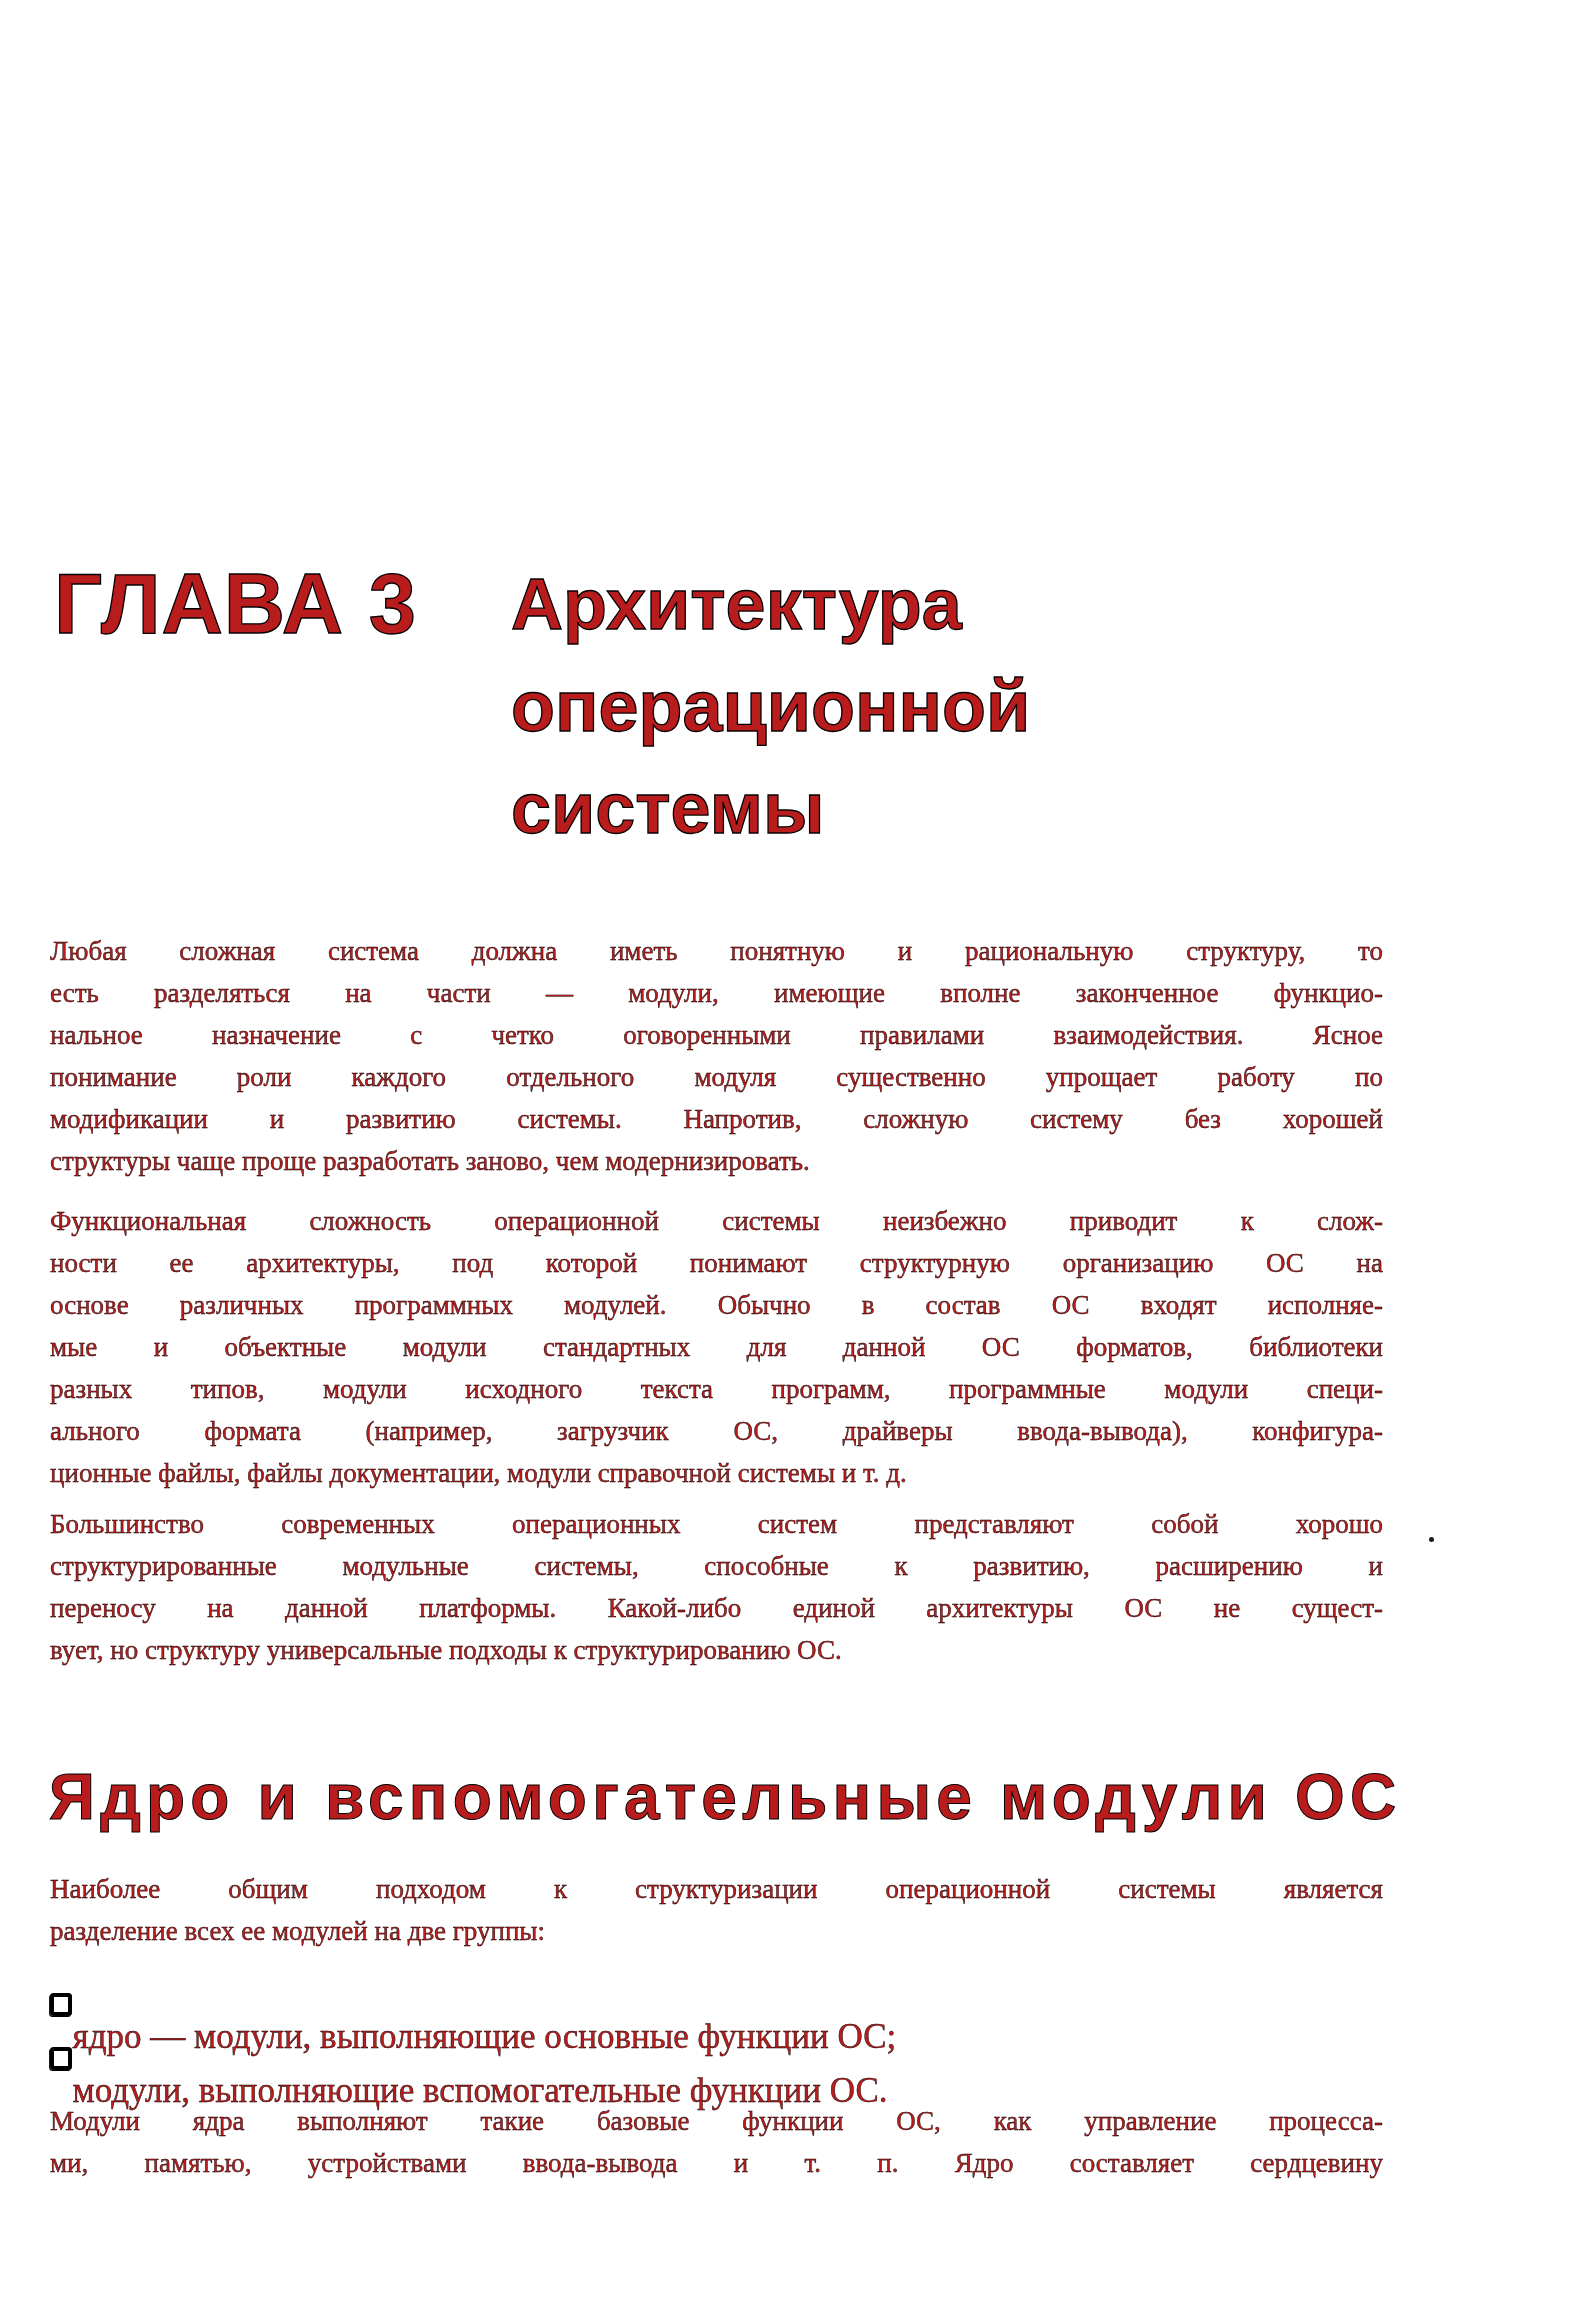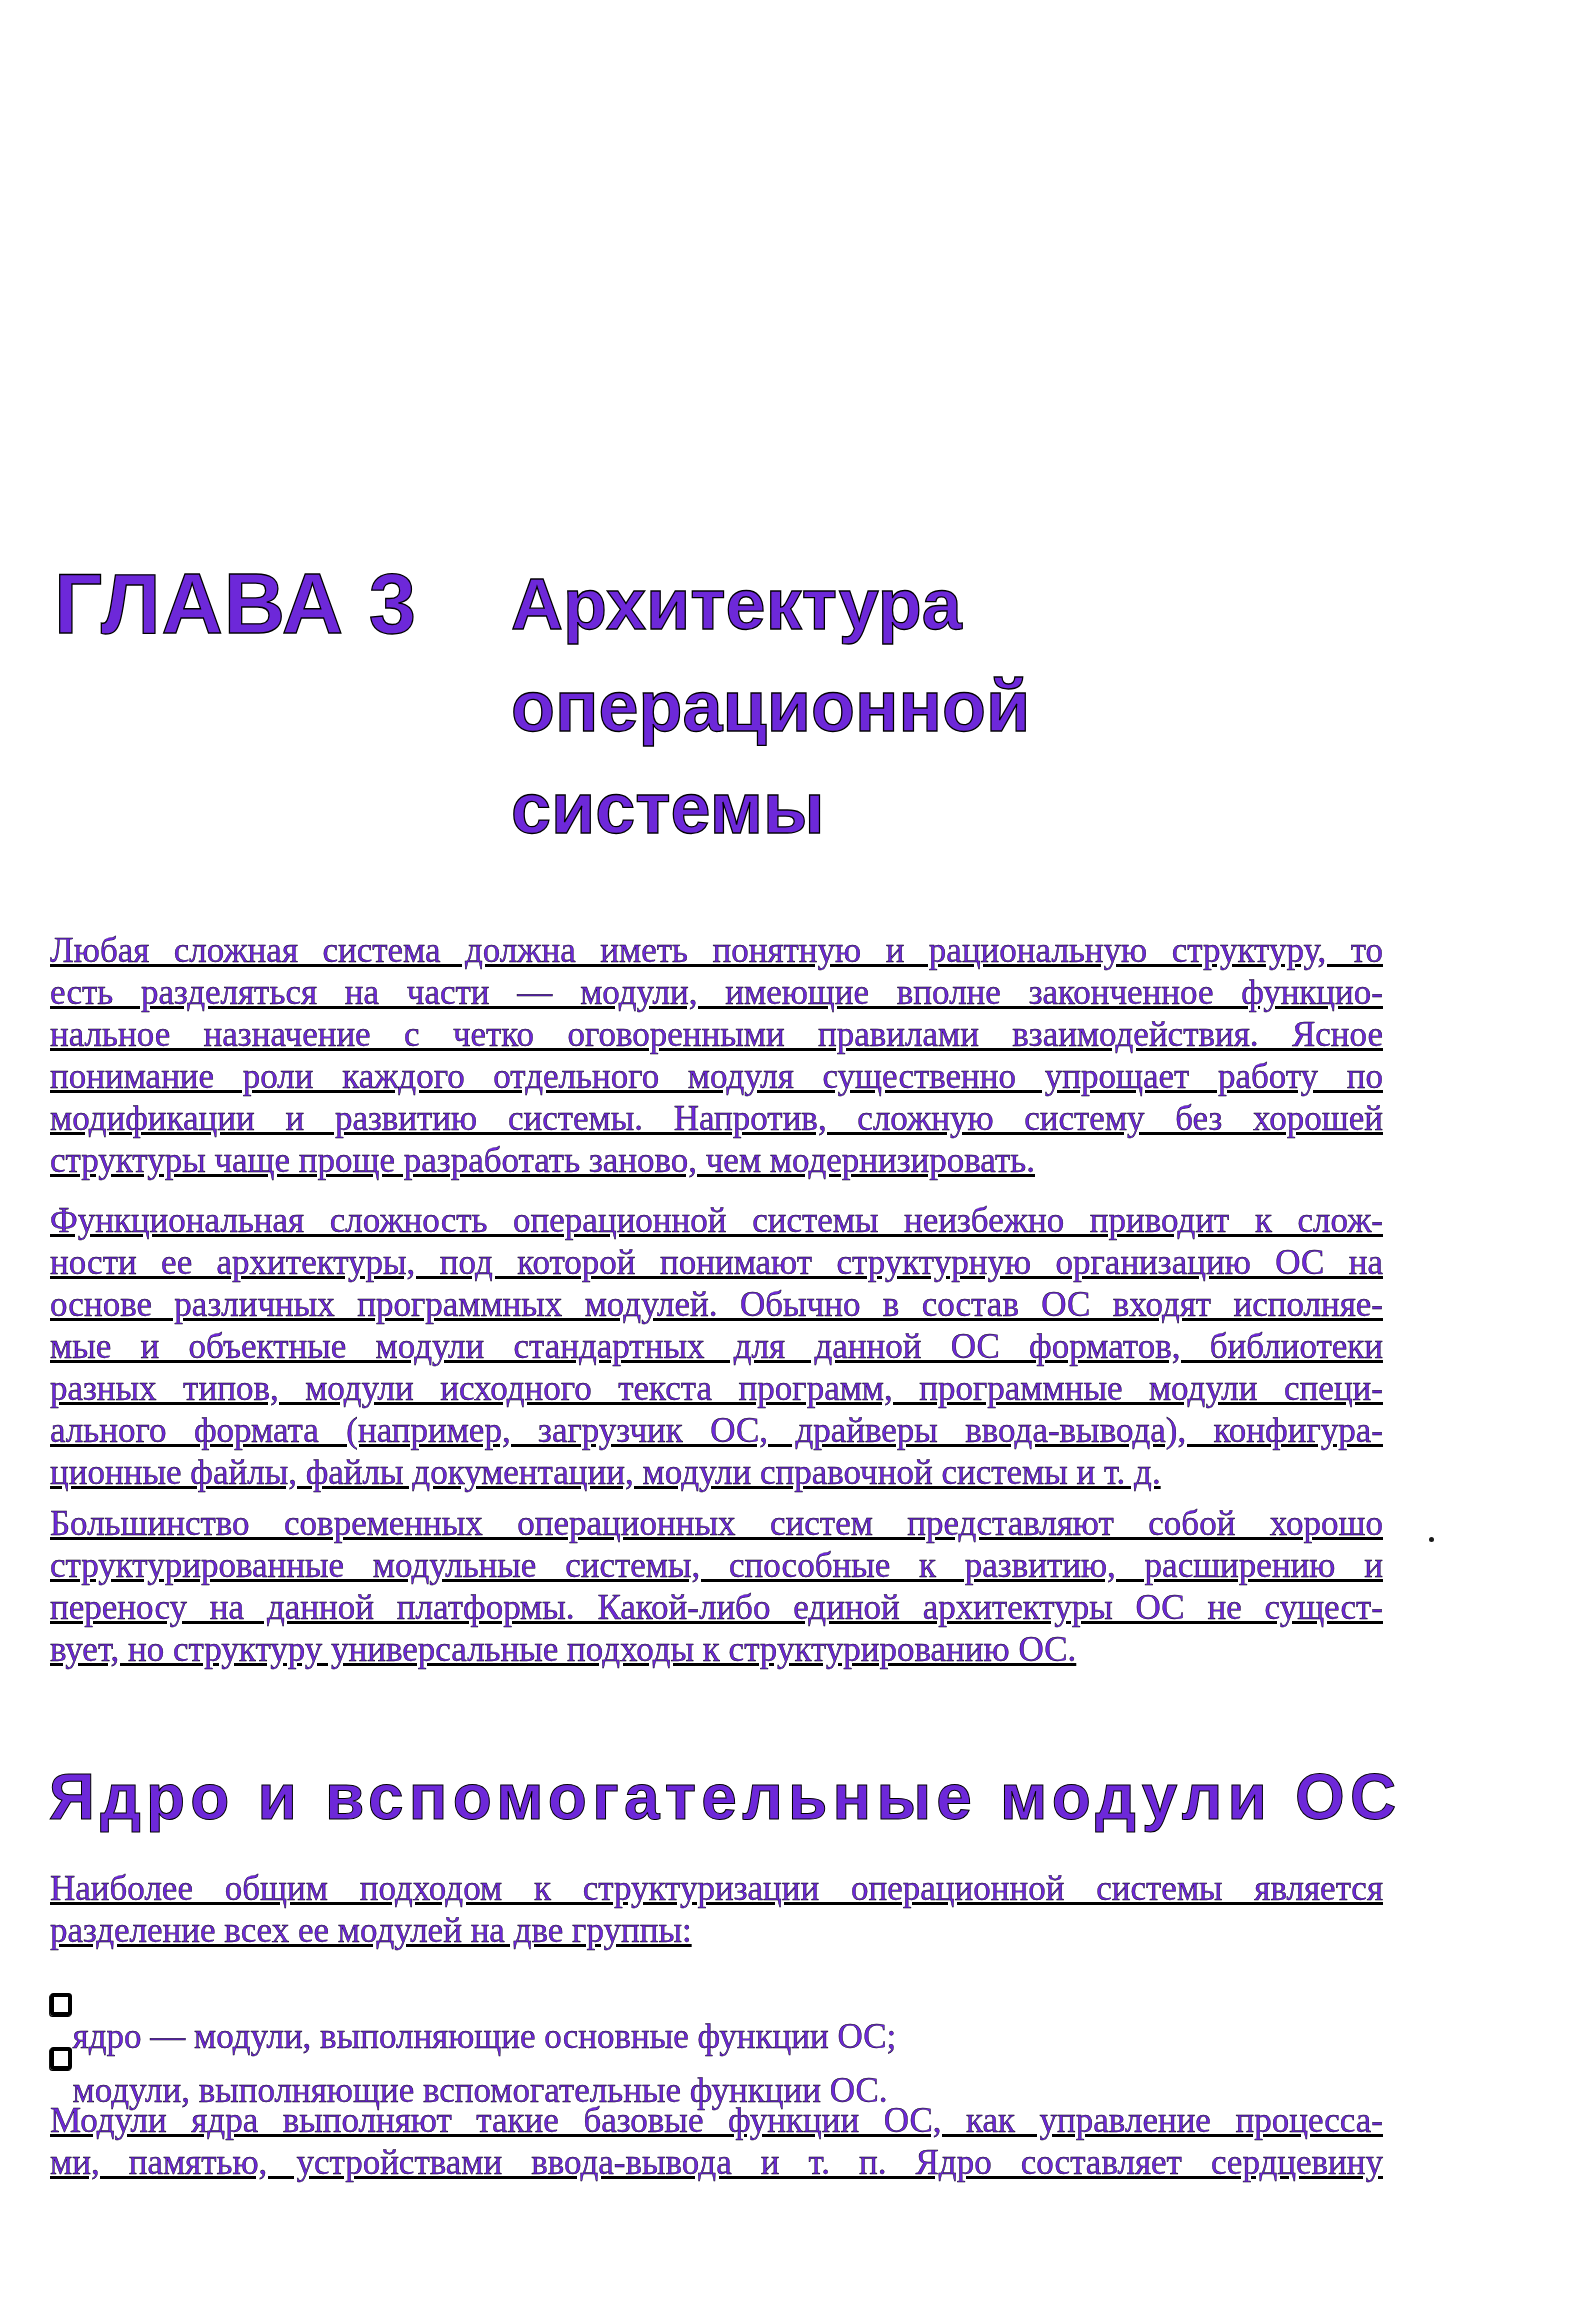--- a/index.html
+++ b/index.html
@@ -1,21 +1,21 @@
 <!DOCTYPE html>
 <html lang="ru" style="font-size:14px"><head>
 <meta charset="utf-8">
 <style>
   html, body { margin: 0; padding: 0; background: #ffffff; }
   .page {
     position: relative;
     width: 1586px;
     height: 2319px;
     background: #ffffff;
-    color: #6d28d9;
+    color: #b91c1c;
     font-family: "Liberation Serif", serif;
     overflow: hidden;
   }
   
   .chapter-label {
     position: absolute;
     left: 54px;
     top: 553px;
     font-family: "Liberation Sans", sans-serif;
     font-weight: 700;
@@ -35,23 +35,22 @@
     line-height: 102px;
     -webkit-text-stroke: 1.3px #000;
   }
   .chapter-title .tline { white-space: nowrap; }
 
   
   .para {
     position: absolute;
     left: 50px;
     width: 1333px;
-    font-size: 35px;
+    font-size: 27px;
     line-height: 42px;
-    text-decoration: underline;
     -webkit-text-stroke: 0.4px #000;
   }
   .para .jline { text-align: justify; text-align-last: justify; }
   .para .lline { text-align: left; text-align-last: left; }
 
   
   .section-heading {
     position: absolute;
     left: 49px;
     top: 1758px;

